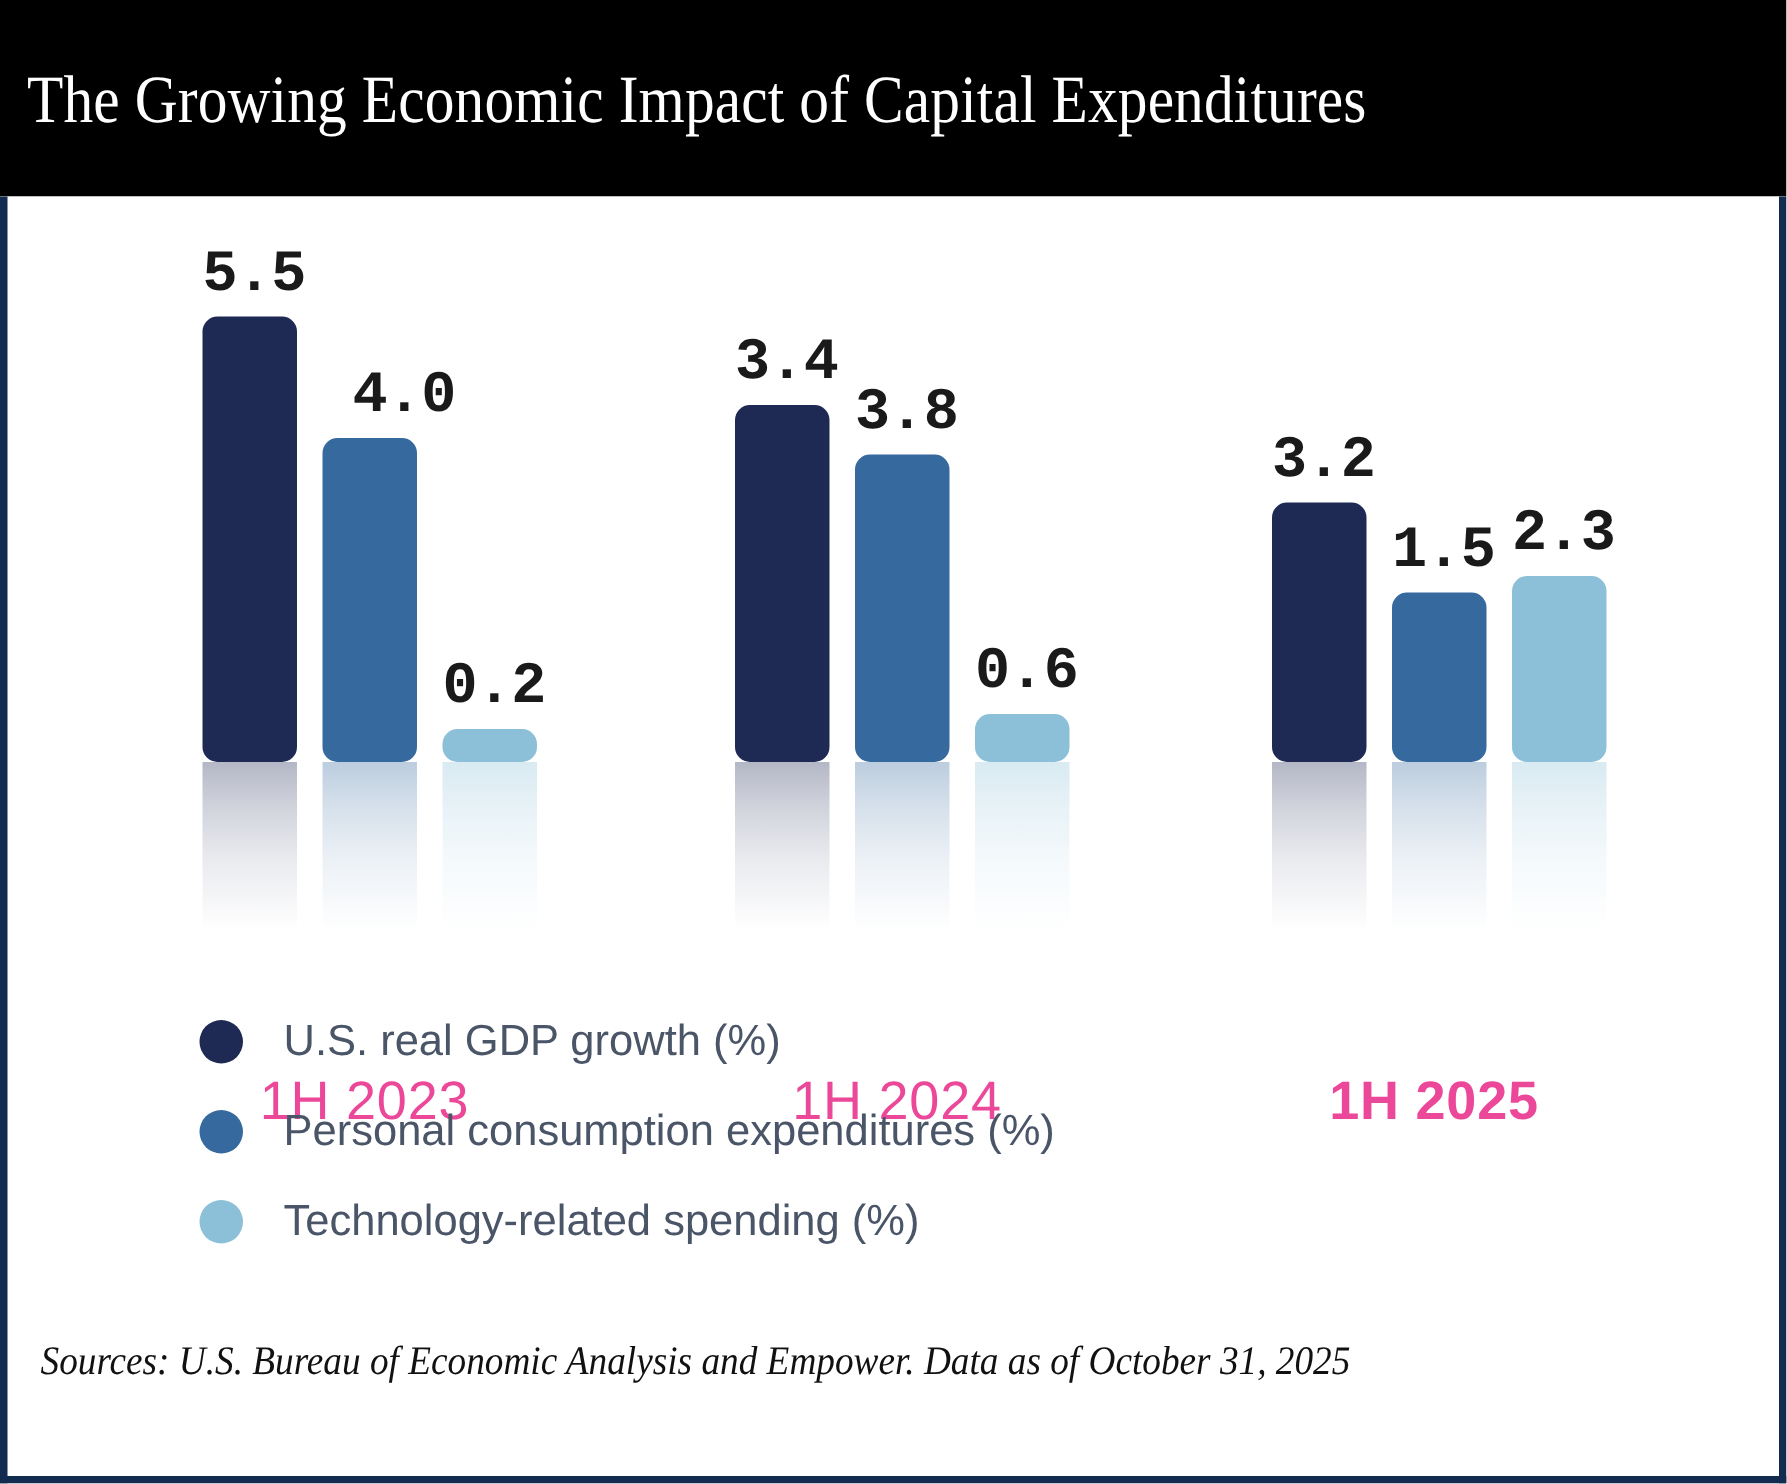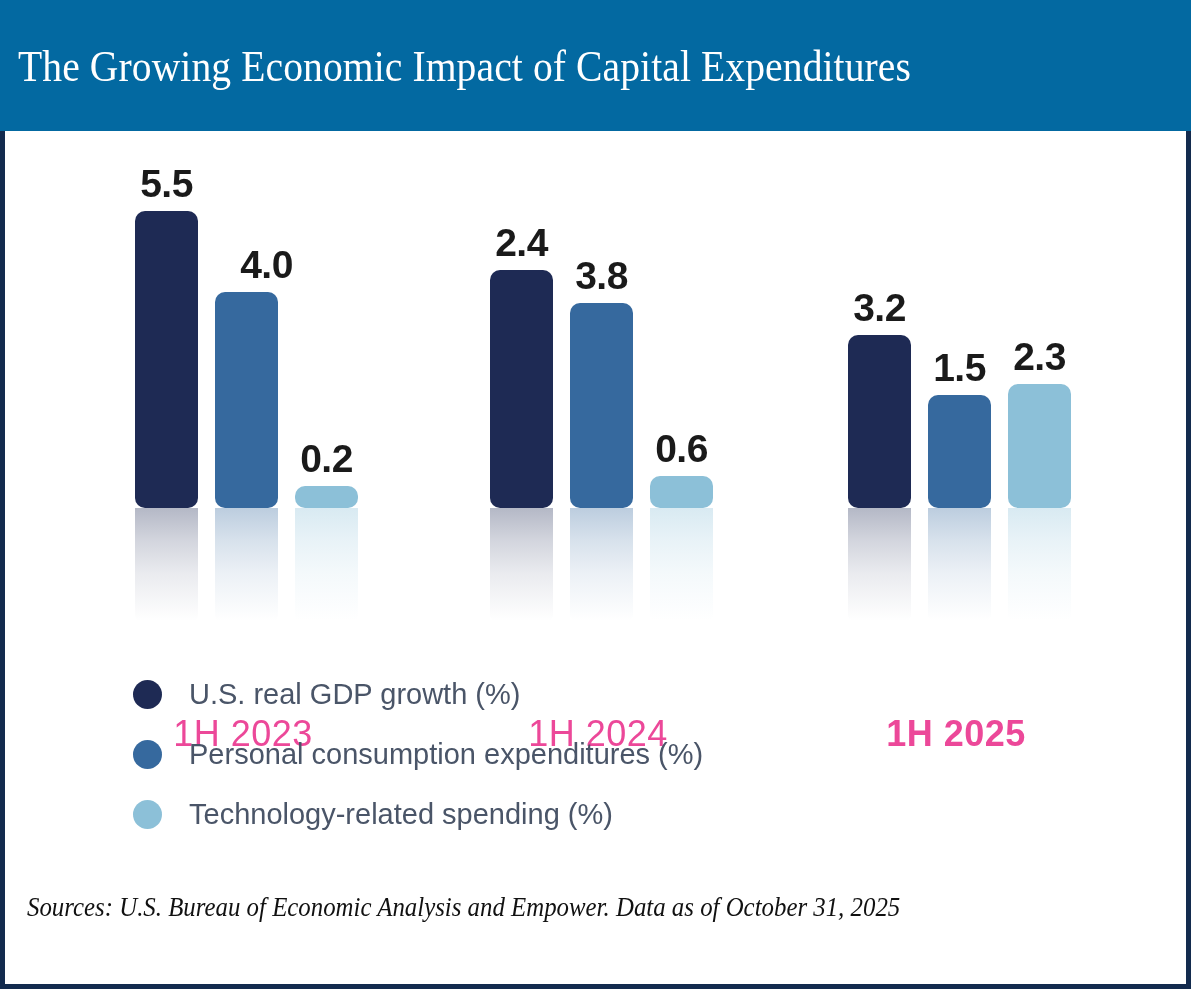--- a/index.html
+++ b/index.html
@@ -12,21 +12,21 @@
   #figure{
     position:relative;
     width:1191px;height:989px;
     box-sizing:border-box;
     background:#ffffff;
   }
   
   #header{
     position:absolute;left:0;top:0;
     width:1191px;height:131px;
-    background:#0369a1;
+    background:#000000;
     box-sizing:border-box;
   }
   #title{
     position:absolute;
     left:18px;top:40px;
     width:1160px;
     color:#ffffff;
     font-family:"Liberation Serif", serif;
     font-size:45px;
     font-weight:400;
@@ -64,21 +64,21 @@
     left:0;width:63px;
     top:377px;              
     height:113px;
     border-radius:0 0 6px 6px;
   }
   .bar-label{
     position:absolute;
     width:63px;
     text-align:center;
     color:#1a1a1a;
-    font-family:Liberation Sans, sans-serif;
+    font-family:Liberation Mono, monospace;
     font-size:39px;
     font-weight:bold;
     letter-spacing:-0.5px;
     line-height:1;
   }
   .cat-label{
     position:absolute;
     top:582px;
     width:240px;
     text-align:center;
@@ -154,21 +154,21 @@
             <div class="reflection" style="background: linear-gradient(rgba(140, 192, 216, 0.333) 0%, rgba(140, 192, 216, 0.2) 28%, rgba(140, 192, 216, 0.094) 58%, rgba(140, 192, 216, 0) 100%);"></div>
             <div class="bar" style="height: 22px; background: rgb(140, 192, 216);"></div>
             <div class="bar-label" style="bottom: 153px;">0.2</div>
           </div>
         </div>
         <div class="cat-label" style="left: 118px;">1H 2023</div>
         <div class="bar-group" style="left: 485px;">
           <div class="bar-slot" style="left: 0px;">
             <div class="reflection" style="background: linear-gradient(rgba(30, 42, 84, 0.333) 0%, rgba(30, 42, 84, 0.2) 28%, rgba(30, 42, 84, 0.094) 58%, rgba(30, 42, 84, 0) 100%);"></div>
             <div class="bar" style="height: 238px; background: rgb(30, 42, 84);"></div>
-            <div class="bar-label" style="bottom: 369px;">2.4</div>
+            <div class="bar-label" style="bottom: 369px;">3.4</div>
           </div>
           <div class="bar-slot" style="left: 80px;">
             <div class="reflection" style="background: linear-gradient(rgba(54, 105, 158, 0.333) 0%, rgba(54, 105, 158, 0.2) 28%, rgba(54, 105, 158, 0.094) 58%, rgba(54, 105, 158, 0) 100%);"></div>
             <div class="bar" style="height: 205px; background: rgb(54, 105, 158);"></div>
             <div class="bar-label" style="bottom: 336px; margin-top: 37px;">3.8</div>
           </div>
           <div class="bar-slot" style="left: 160px;">
             <div class="reflection" style="background: linear-gradient(rgba(140, 192, 216, 0.333) 0%, rgba(140, 192, 216, 0.2) 28%, rgba(140, 192, 216, 0.094) 58%, rgba(140, 192, 216, 0) 100%);"></div>
             <div class="bar" style="height: 32px; background: rgb(140, 192, 216);"></div>
             <div class="bar-label" style="bottom: 163px;">0.6</div>

